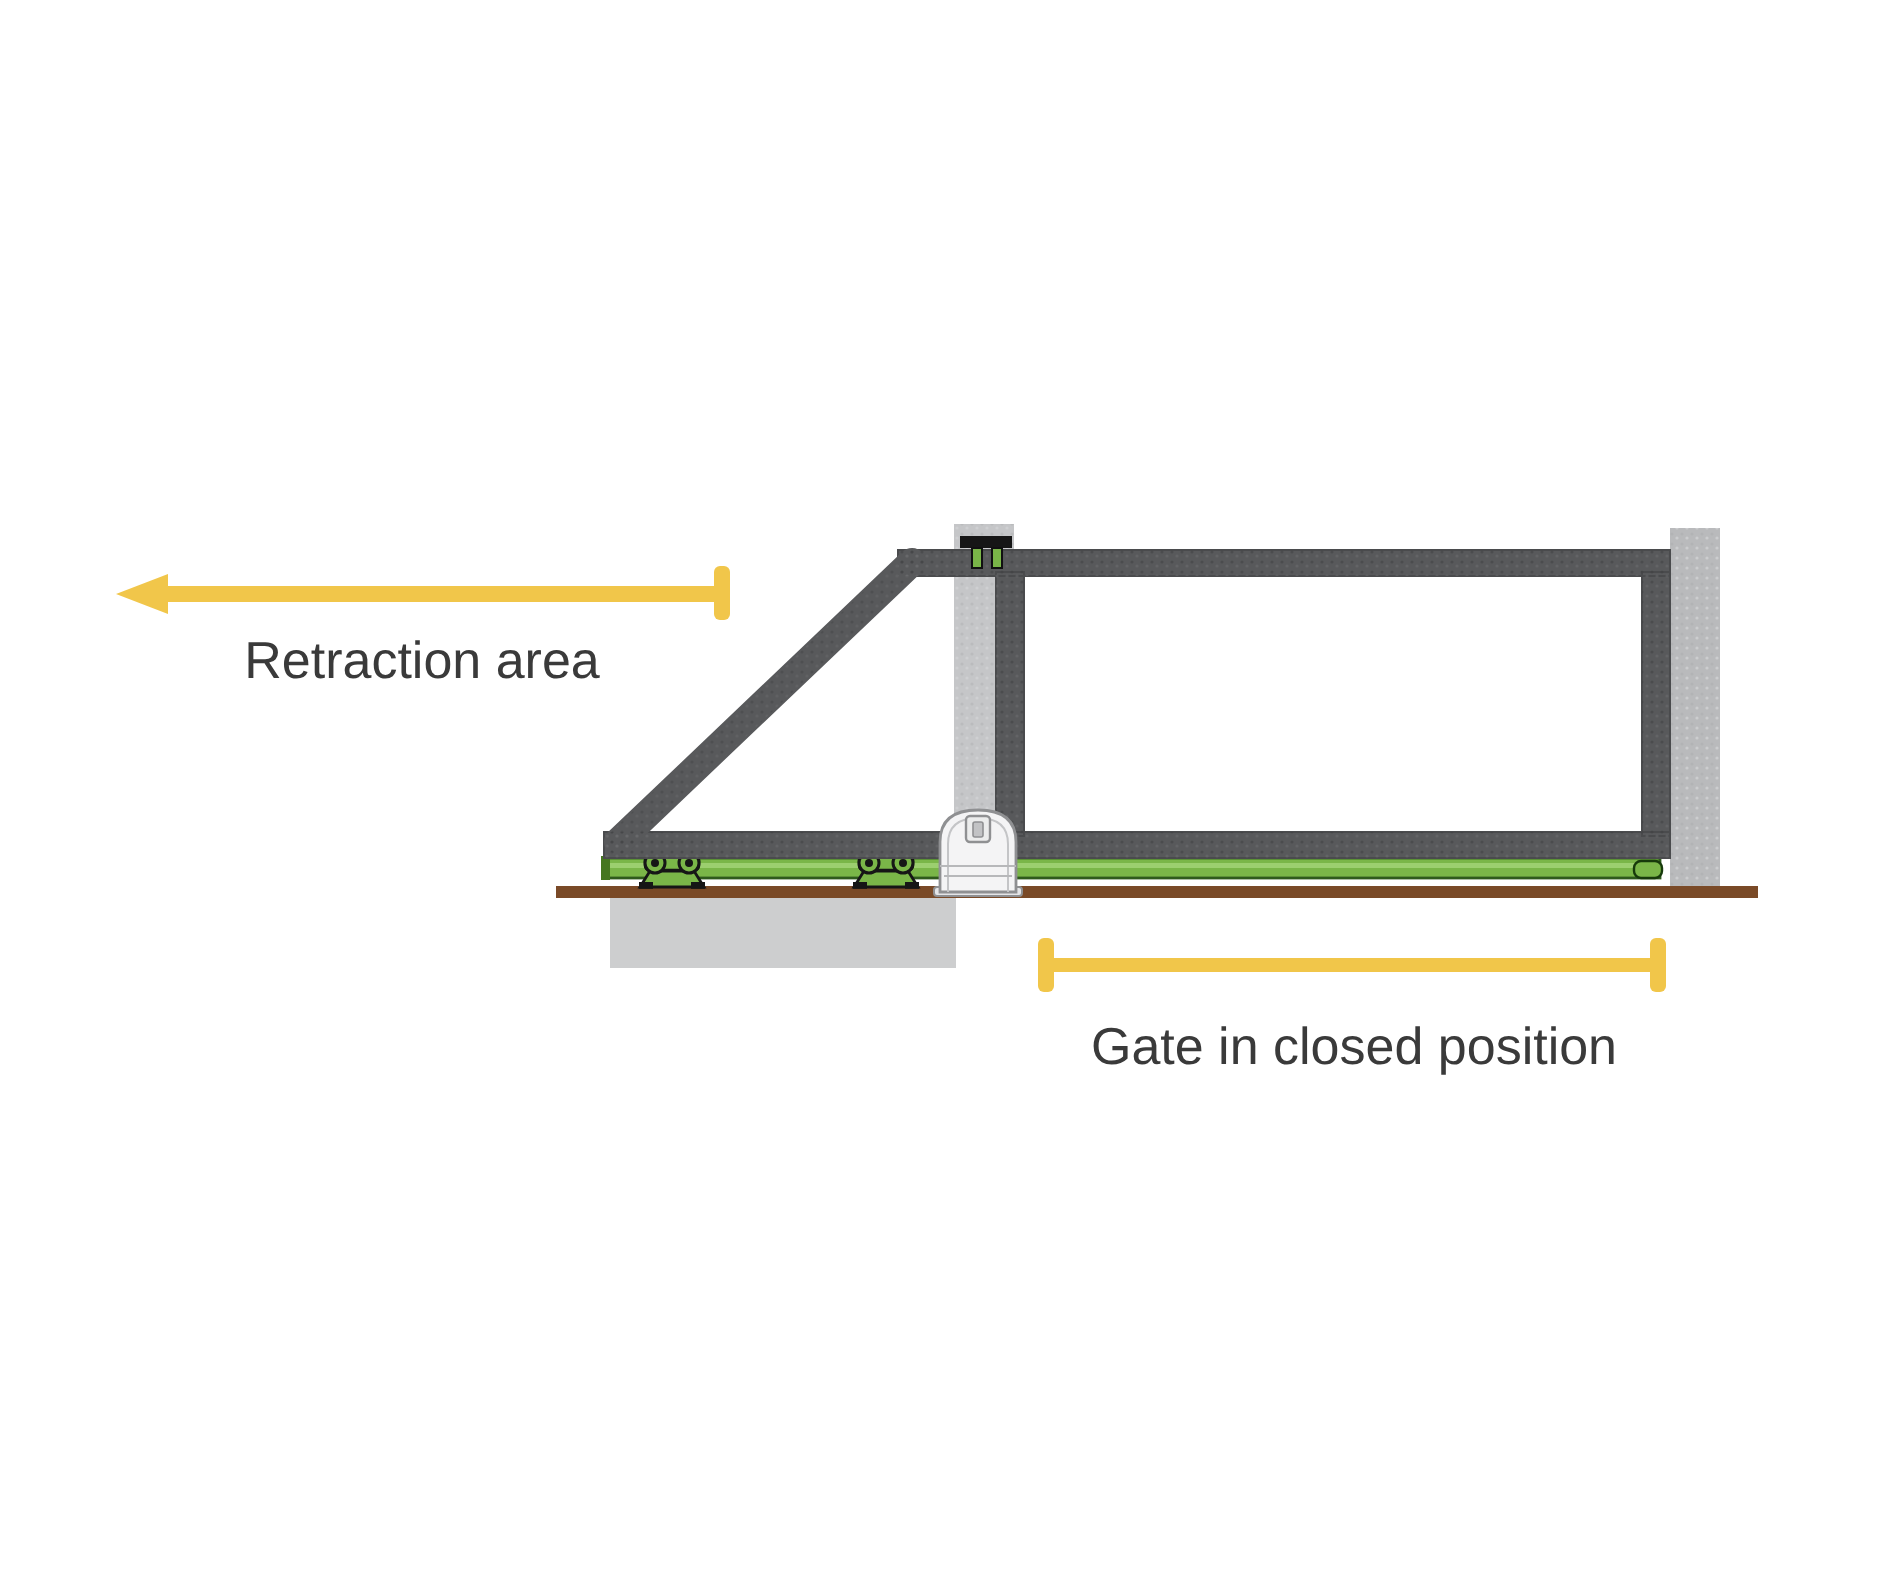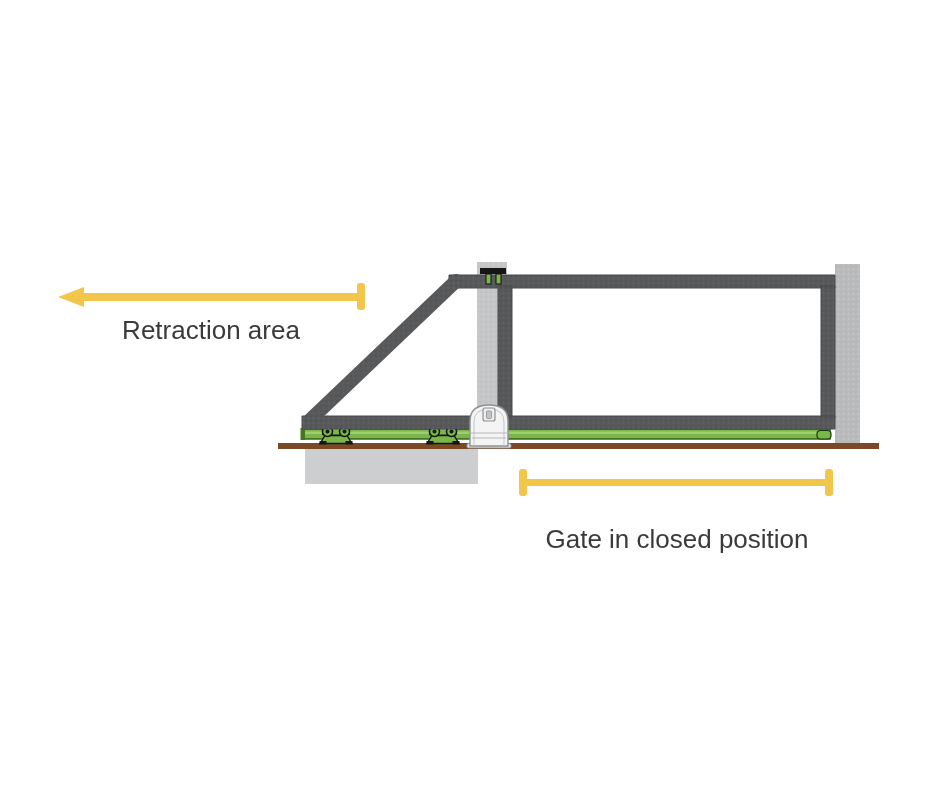--- a/index.html
+++ b/index.html
@@ -31,21 +31,21 @@
   .arrow .shaft{left:20px;right:5px;}
   .dim .shaft{left:4px;right:4px;top:10px;height:7px;}
   .cap{position:absolute;top:0;width:8px;height:27px;background:var(--annotation-yellow);border-radius:3px;}
   .cap.left{left:0;}
   .cap.right{right:0;}
   .head{position:absolute;left:0;top:3.5px;width:0;height:0;
         border-top:10px solid transparent;border-bottom:10px solid transparent;
         border-right:26px solid var(--annotation-yellow);}
   .label{position:absolute;font-size:26px;line-height:1.2;color:var(--label-text);text-align:center;}
   .label.retraction{left:58px;top:315px;width:306px;}
-  .label.closed{left:512px;top:524px;width:330px;}
+  .label.closed{left:512px;top:508px;width:330px;}
 </style>
 </head>
 <body>
 
 <div class="canvas">
 
   <svg width="940" height="788" viewBox="0 0 940 788">
     <defs>
       <pattern id="speckDark" width="5" height="5" patternUnits="userSpaceOnUse">
         <circle cx="1" cy="1" r="0.8" fill="#3C3D3F"></circle>

